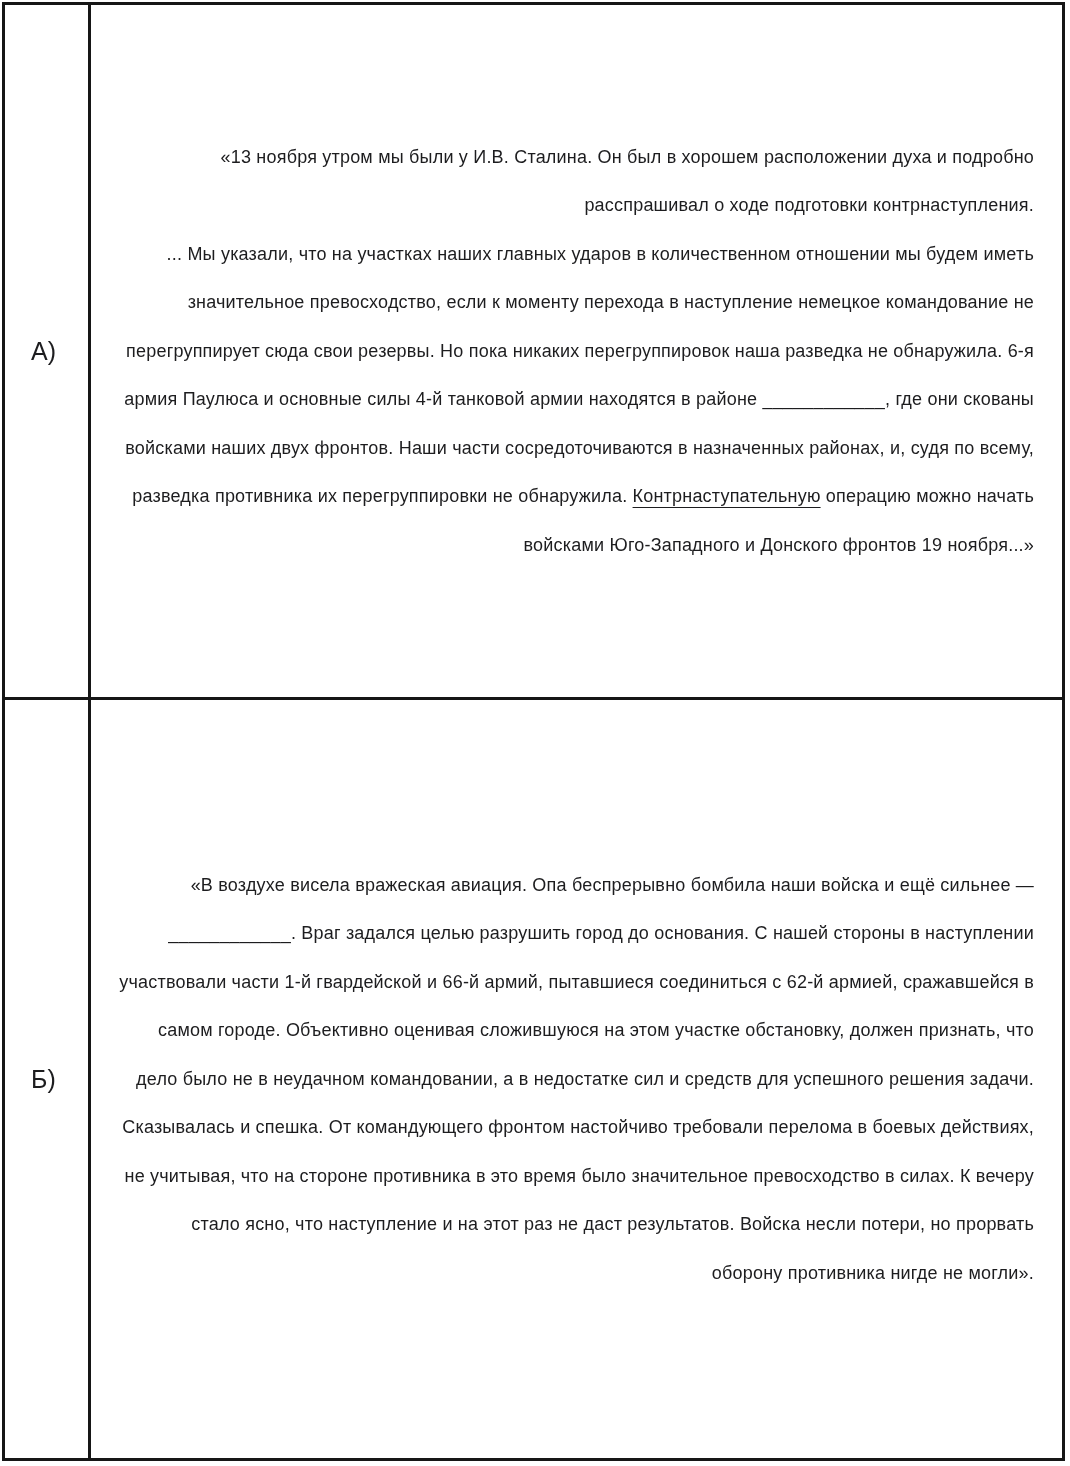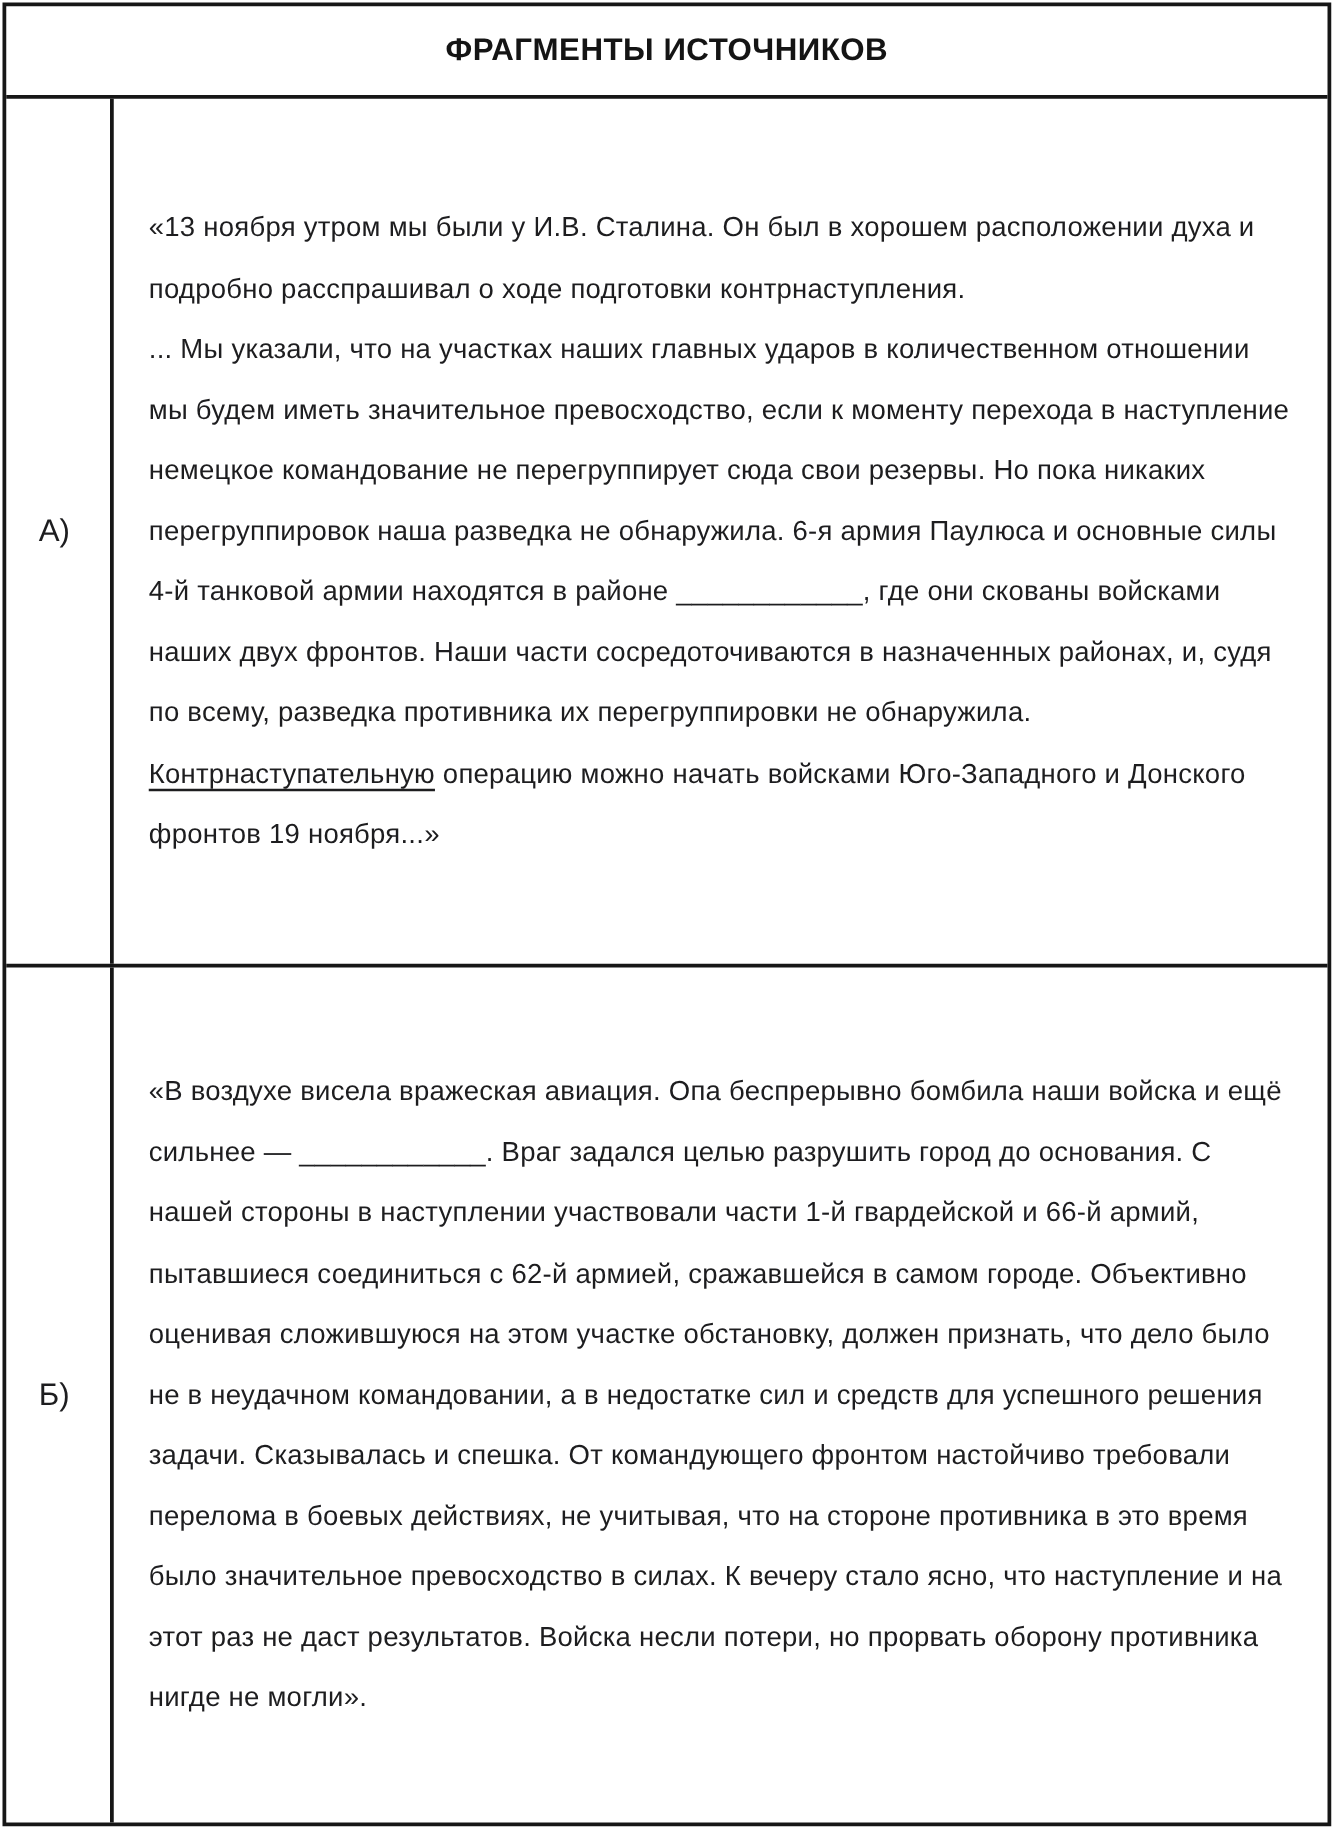--- a/index.html
+++ b/index.html
@@ -66,43 +66,40 @@
   .content-cell {
     flex: 1 1 auto;
     display: flex;
     flex-direction: column;
     justify-content: center;
     box-sizing: border-box;
     padding: 8px 28px;
   }
   .content-cell p {
     margin: 0;
-    text-align: left;
-    font-size: 22px;
+    text-align: right;
+    font-size: 18px;
     line-height: 48.5px;
     letter-spacing: 0.2px;
     color: #1d1d1f;
   }
   .misspelled {
     text-decoration-line: underline;
     text-decoration-style: wavy;
     text-decoration-color: #e03a26;
     text-decoration-thickness: 1.5px;
     text-underline-offset: 5px;
     text-decoration: underline;
   }
 </style>
 </head>
 <body>
 
 <div class="sources-table">
 
-  <div class="header-cell">
-    <span class="title">ФРАГМЕНТЫ ИСТОЧНИКОВ</span>
-  </div>
 
   <div class="t-row row-a">
     <div class="label-cell">
       <span>А)</span>
     </div>
     <div class="content-cell">
       <p>«13 ноября утром мы были у И.В. Сталина. Он был в хорошем расположении духа и подробно расспрашивал о ходе подготовки контрнаступления.</p>
       <p><span>... Мы указали, что на участках наших главных ударов в количественном отношении мы будем иметь значительное превосходство, если к моменту перехода в наступление немецкое командование не перегруппирует сюда свои резервы. Но пока никаких перегруппировок наша разведка не обнаружила. 6-я армия Паулюса и основные силы 4-й танковой армии находятся в районе ____________, где они скованы войсками наших двух фронтов. Наши части сосредоточиваются в назначенных районах, и, судя по всему, разведка противника их перегруппировки не обнаружила. </span><span class="misspelled">Контрнаступательную</span><span> операцию можно начать войсками Юго-Западного и Донского фронтов 19 ноября...»</span></p>
     </div>
   </div>

